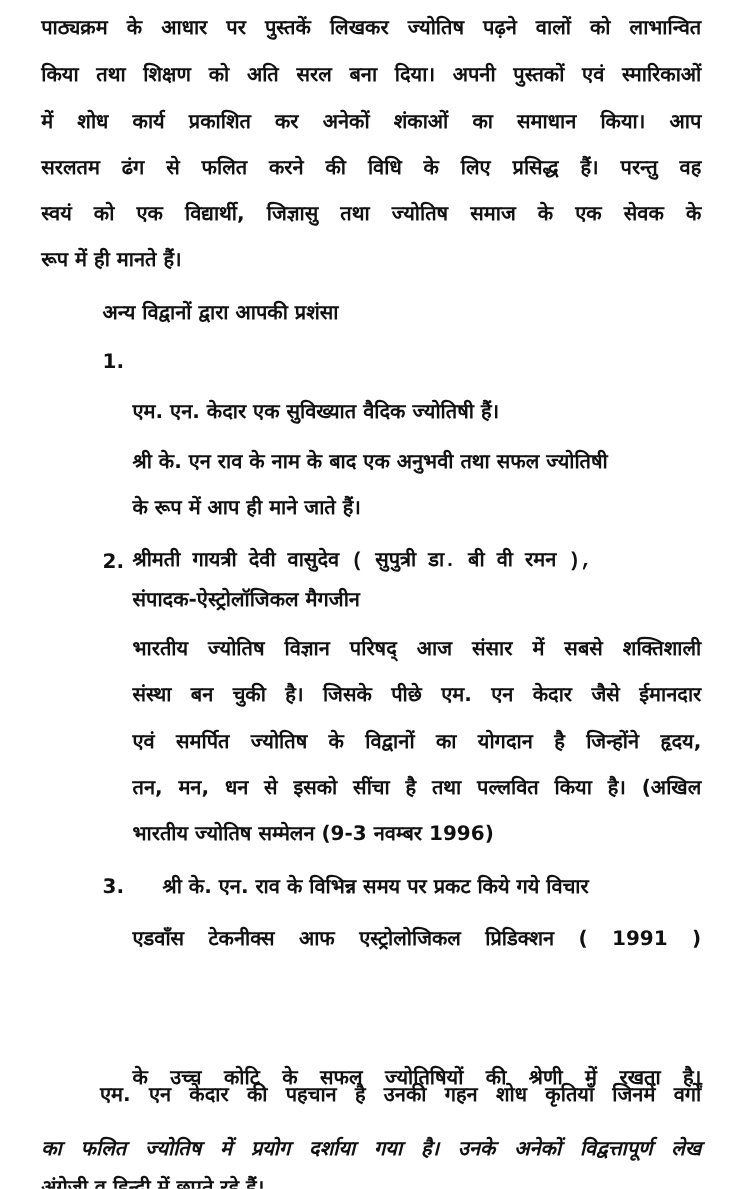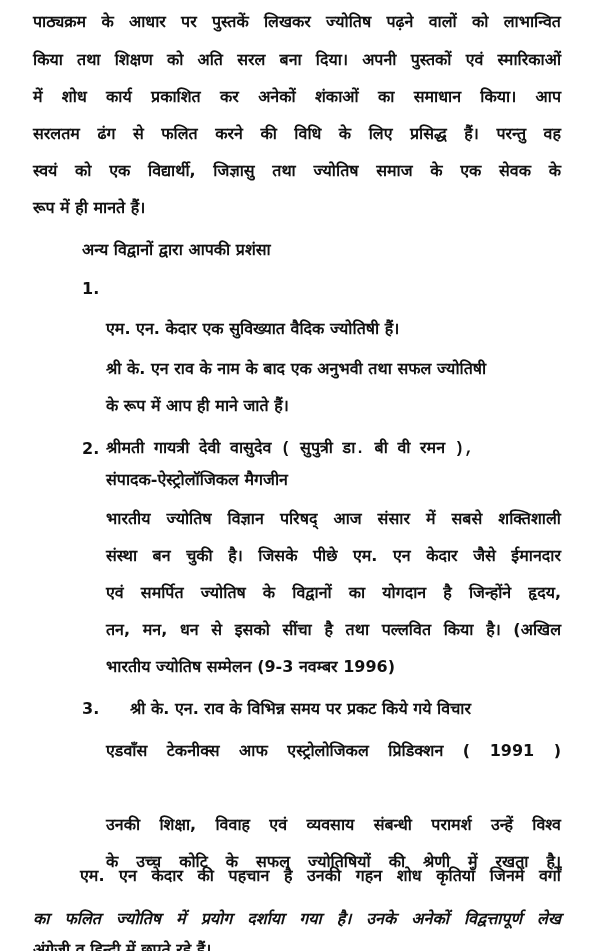--- a/index.html
+++ b/index.html
@@ -40,20 +40,19 @@
   <div class="line" style="left:106px; top:466px;">संपादक-ऐस्ट्रोलॉजिकल मैगजीन</div>
   <div class="line just" style="left:106px; top:505px; width:455px;">भारतीय ज्योतिष विज्ञान परिषद् आज संसार में सबसे शक्तिशाली</div>
   <div class="line just" style="left:106px; top:542px; width:455px;">संस्था बन चुकी है। जिसके पीछे एम. एन केदार जैसे ईमानदार</div>
   <div class="line just" style="left:106px; top:579px; width:455px;">एवं समर्पित ज्योतिष के विद्वानों का योगदान है जिन्होंने हृदय,</div>
   <div class="line just" style="left:106px; top:616px; width:455px;">तन, मन, धन से इसको सींचा है तथा पल्लवित किया है। (अखिल</div>
   <div class="line light" style="left:106px; top:653px;">भारतीय ज्योतिष सम्मेलन (9-3 नवम्बर 1996)</div>
 
   <div class="line light" style="left:82px; top:695px;">3.</div>
   <div class="line light" style="left:106px; top:695px;margin-left:24px;">श्री के. एन. राव के विभिन्न समय पर प्रकट किये गये विचार</div>
   <div class="line just" style="left:106px; top:737px; width:455px;">एडवाँस टेकनीक्स आफ एस्ट्रोलोजिकल प्रिडिक्शन ( 1991 )</div>
-  <div class="line just" style="left:106px; top:811px; width:455px;">उनकी शिक्षा, विवाह एवं व्यवसाय संबन्धी परामर्श उन्हें विश्व</div>
   <div class="line just" style="left:106px; top:848px; width:455px;">के उच्च कोटि के सफल ज्योतिषियों की श्रेणी में रखता है।</div>
 
   <div class="line just" style="left:80px; top:862px; width:481px;">एम. एन केदार की पहचान है उनकी गहन शोध कृतियाँ जिनमें वर्गों</div>
   <div class="line just" style="left:33px; top:905px; width:528px;font-style:italic;">का फलित ज्योतिष में प्रयोग दर्शाया गया है। उनके अनेकों विद्वत्तापूर्ण लेख</div>
   <div class="line" style="left:33px; top:936px;">अंग्रेजी व हिन्दी में छपते रहे हैं।</div>
 
 </div>
 
 </body></html>

